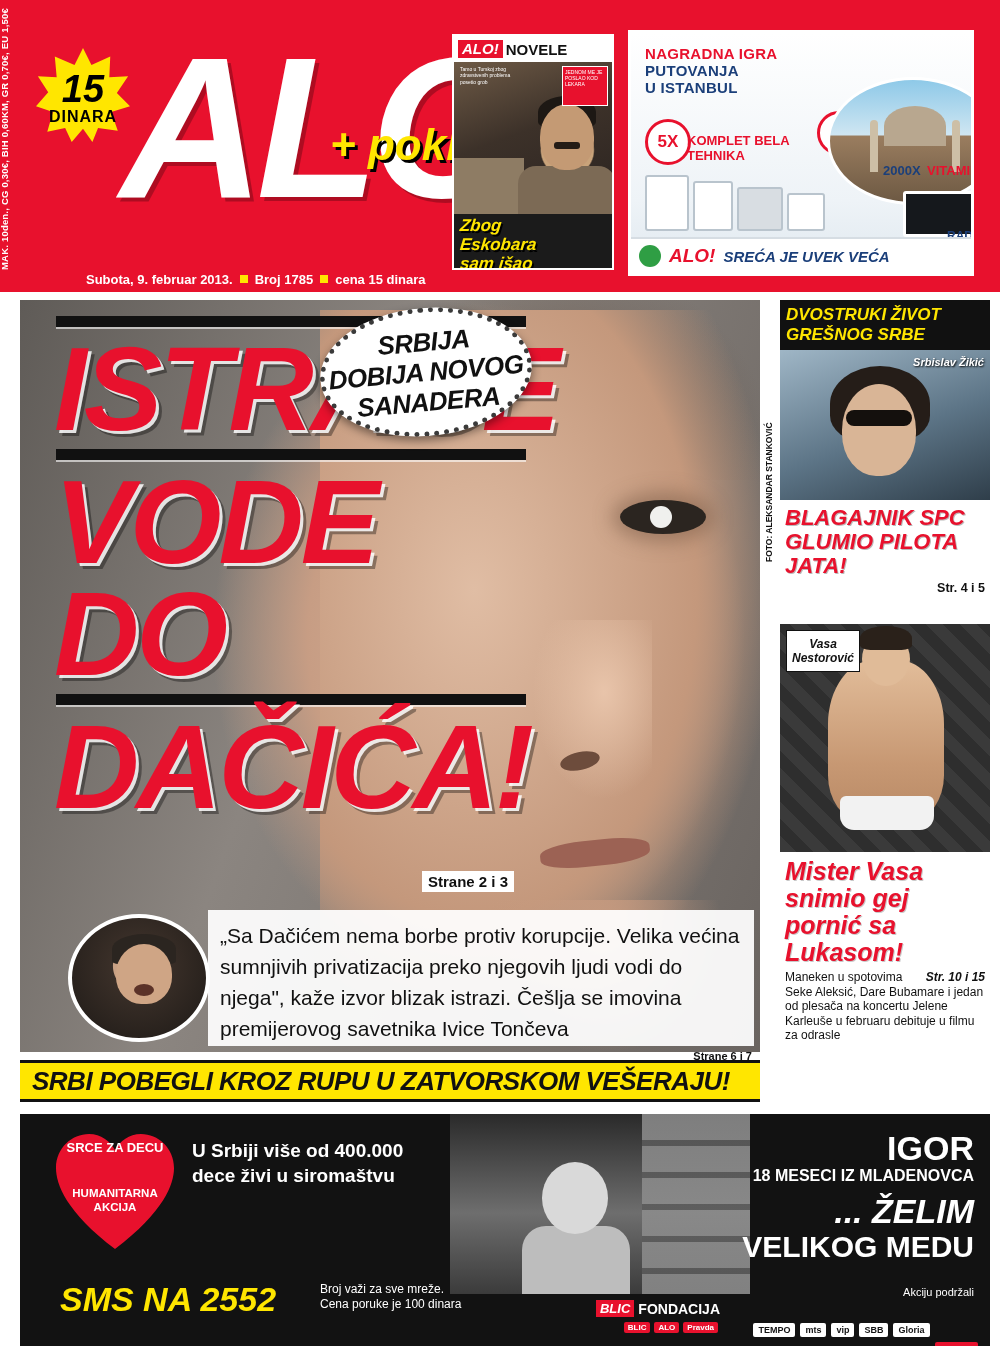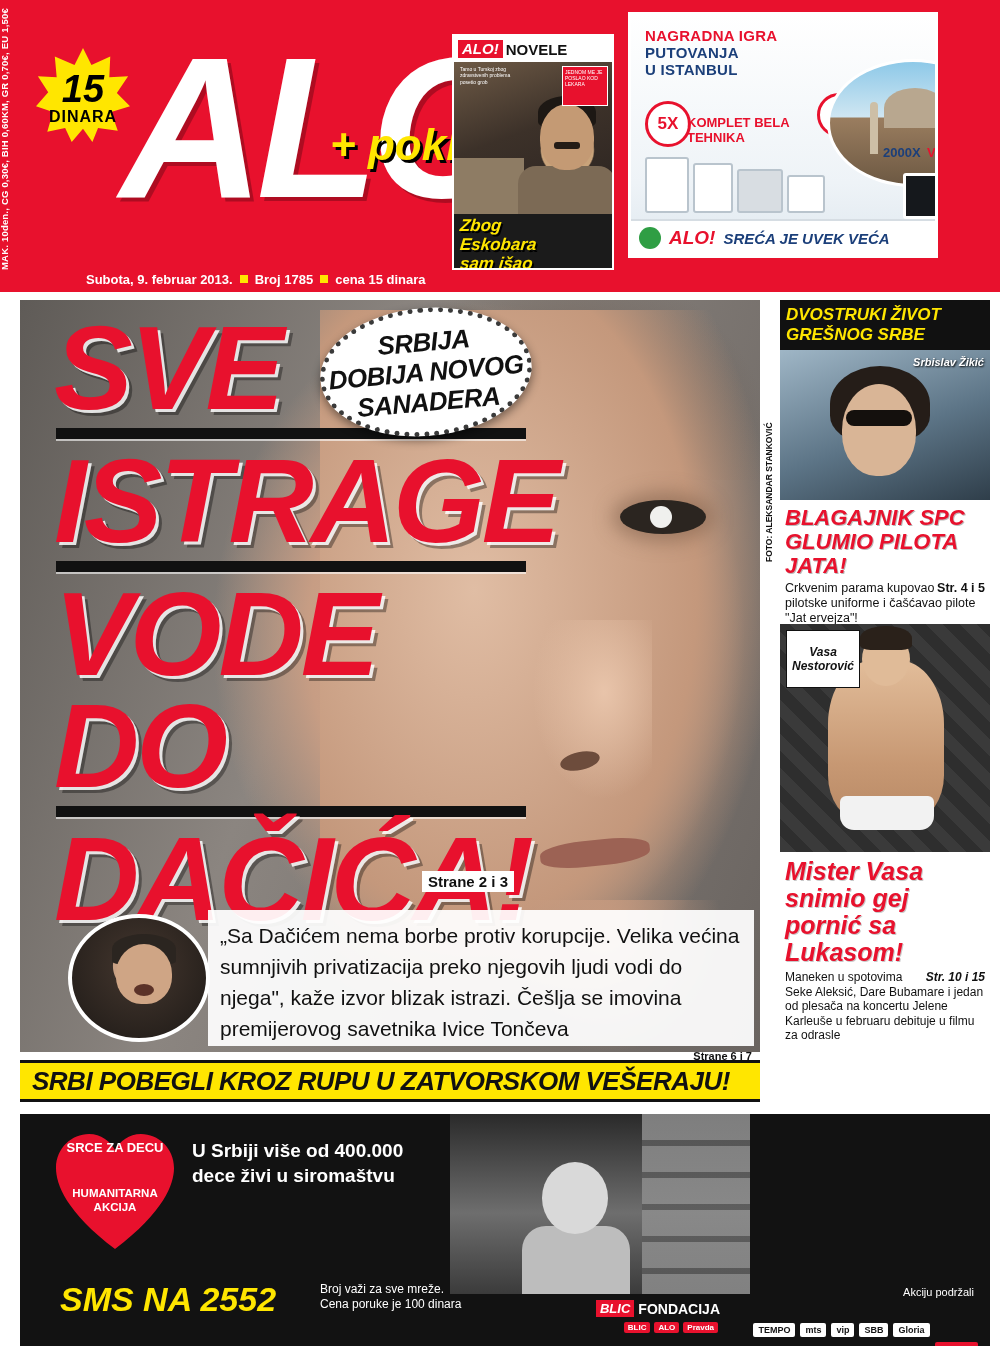--- a/index.html
+++ b/index.html
@@ -113,21 +113,21 @@
   }
   .issue-bar {
     position: absolute; left: 86px; top: 268px; width: 520px; height: 22px;
     color: #ffffff; font-size: 13px; font-weight: bold; display: flex;
     align-items: center; gap: 7px;
   }
   .issue-bar .sq { width: 8px; height: 8px; background: #ffe600; display: inline-block; }
 
   
   .promo-right {
-    position: absolute; left: 628px; top: 12px; width: 310px; height: 246px;
+    position: absolute; left: 628px; top: 30px; width: 346px; height: 246px;
     background: linear-gradient(180deg,#ffffff 0%, #eef3f7 70%, #dfe8ef 100%);
     border: 3px solid #ffffff; overflow: hidden;
   }
   .promo-right .pr-title {
     position: absolute; left: 14px; top: 12px; width: 180px;
     color: #1b3f7a; font-weight: bold; font-size: 15px; line-height: 17px;
     letter-spacing: .3px;
   }
   .promo-right .pr-title .red { color: #e8112d; }
   .pr-badge {
@@ -355,21 +355,21 @@
   .story2 .s2-hair {
     position: absolute; left: 80px; top: 2px; width: 52px; height: 24px;
     background: #2a211a; border-radius: 50% 50% 20% 20%;
   }
   .story2 .s2-brief {
     position: absolute; left: 60px; top: 172px; width: 94px; height: 34px;
     background: #f2f2f2; border-radius: 6px 6px 14px 14px;
   }
   .story2 .s2-tag {
     position: absolute; left: 6px; top: 6px; background: #ffffff;
-    border: 1px solid #111; padding: 14px 5px; font-size: 12px;
+    border: 1px solid #111; padding: 6px 5px; font-size: 12px;
     font-style: italic; font-weight: bold; color: #111; line-height: 14px;
     text-align: center;
   }
   .story2 .s2-title {
     color: #e8112d; font-weight: bold; font-style: italic; font-size: 25px;
     line-height: 27px; padding: 6px 5px 4px 5px; text-shadow: 1px 1px 0 #c9c9c9;
   }
   .story2 .s2-body {
     font-size: 12px; line-height: 14.5px; color: #111; padding: 0 5px;
   }
@@ -577,21 +577,20 @@
 <div class="lead">
   <div class="hairline"></div>
   <div class="face-shadow"></div>
   <div class="eye"></div>
   <div class="nose"></div>
   <div class="nostril"></div>
   <div class="lip"></div>
   <div class="chin"></div>
 
   <div class="headline">
-    <span class="hl">SVE</span>
     <div class="hl-rule"></div>
     <span class="hl">ISTRAGE</span>
     <div class="hl-rule"></div>
     <span class="hl">VODE DO</span>
     <div class="hl-rule"></div>
     <span class="hl">DAČIĆA!</span>
   </div>
 
   <div class="stamp">
     <span>SRBIJA</span>
@@ -621,21 +620,20 @@
   </div>
   <div class="s1-photo">
     <div class="s1-hair"></div>
     <div class="s1-face"></div>
     <div class="s1-glasses"></div>
     <div class="s1-name">Srbislav Žikić</div>
   </div>
   <div class="s1-title">BLAGAJNIK SPC GLUMIO PILOTA JATA!</div>
   <div class="s1-body">
     <span class="pg">Str. 4 i 5</span>
-    <span>Crkvenim parama kupovao pilotske uniforme i čašćavao pilote "Jat ervejza"!</span>
   </div>
 </div>
 
 <div class="story2">
   <div class="s2-photo">
     <div class="s2-torso"></div>
     <div class="s2-head"></div>
     <div class="s2-hair"></div>
     <div class="s2-brief"></div>
     <div class="s2-tag">
@@ -669,20 +667,26 @@
     <div class="kid-body"></div>
     <div class="kid-head"></div>
   </div>
 
   <div class="ba-sms">SMS NA 2552</div>
   <div class="ba-smsnote">
     <div>Broj važi za sve mreže.</div>
     <div>Cena poruke je 100 dinara</div>
   </div>
 
+  <div class="ba-igor">
+    <div class="ig-name">IGOR</div>
+    <div class="ig-sub">18 MESECI IZ MLADENOVCA</div>
+    <div class="ig-line1">... ŽELIM</div>
+    <div class="ig-line2">VELIKOG MEDU</div>
+  </div>
 
   <div class="ba-fond">
     <span class="b1">BLIC</span>
     <span class="b2">FONDACIJA</span>
   </div>
   <div class="ba-blic-row">
     <span>BLIC</span>
     <span>ALO</span>
     <span>Pravda</span>
   </div>

